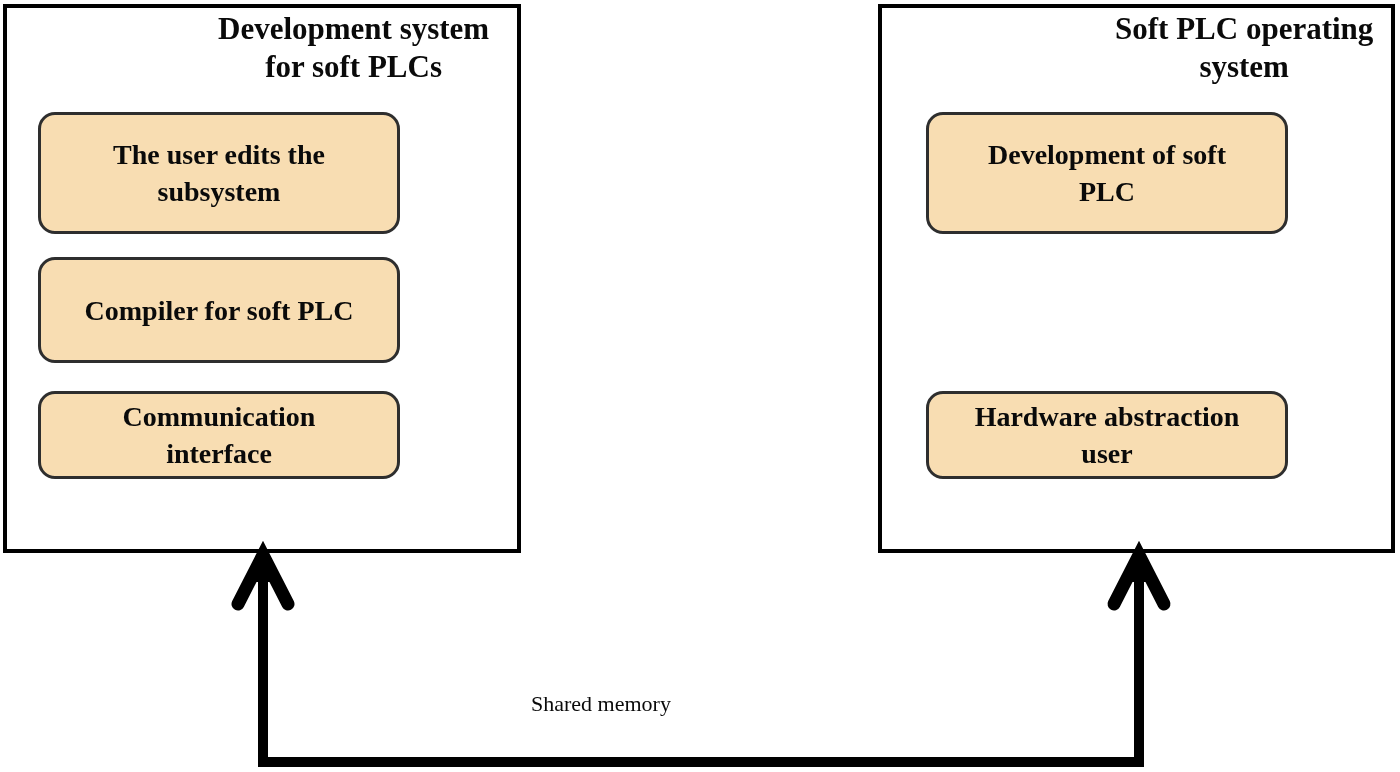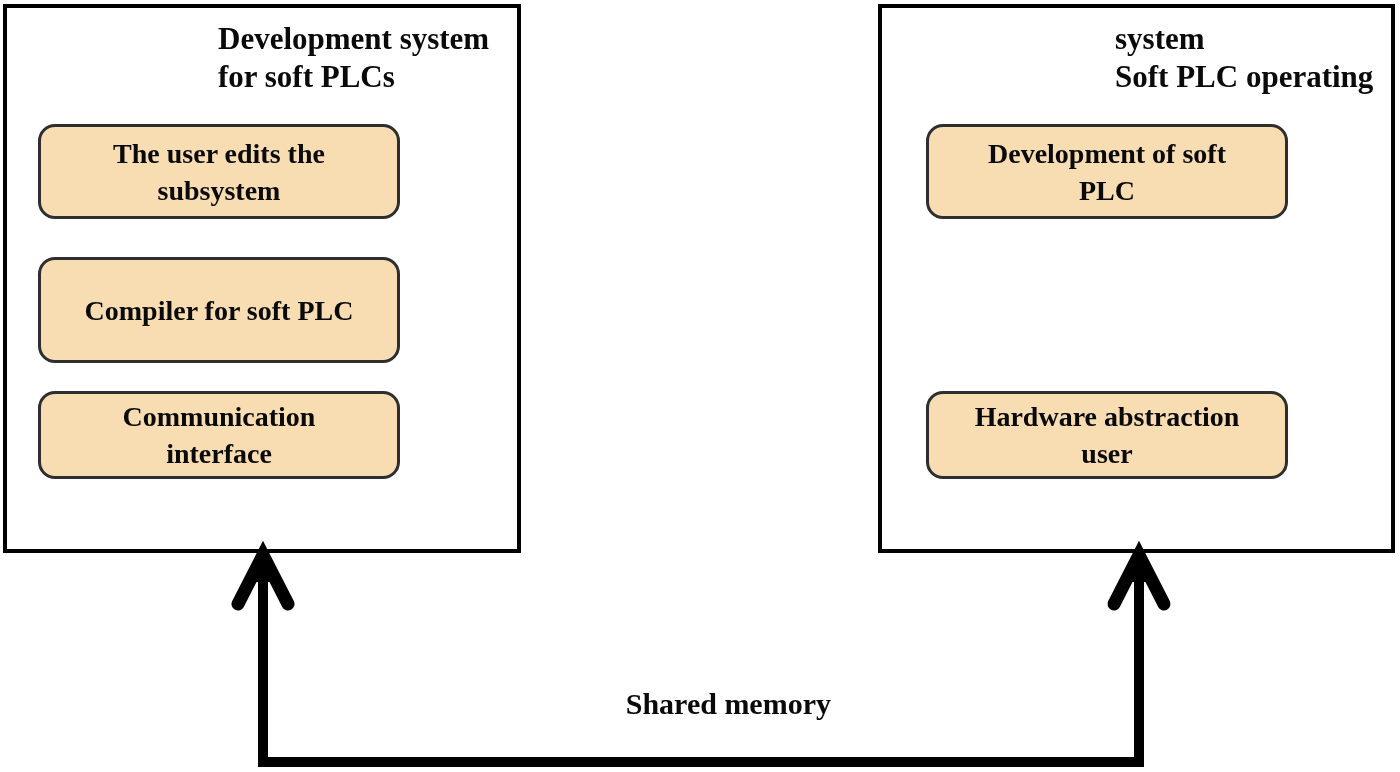--- a/index.html
+++ b/index.html
@@ -27,26 +27,26 @@
     top: 4px;
     height: 549px;
     border: 4px solid var(--panel-border);
     background: var(--bg);
   }
   .panel.left  { left: 3px;   width: 518px; }
   .panel.right { left: 878px; width: 517px; }
 
   .panel-title {
     position: absolute;
-    top: 12px;
+    top: 2px;
     font-size: 31px;
     font-weight: bold;
     line-height: 38px;
     white-space: nowrap;
-    text-align: left;
+    text-align: center;
   }
   .panel.left  .panel-title { left: 211px; }
   .panel.right .panel-title { left: 233px; }
 
   .node {
     position: absolute;
     width: 362px;
     background: var(--node-fill);
     border: 3px solid var(--node-border);
     border-radius: 17px;
@@ -55,40 +55,40 @@
     align-items: center;
     justify-content: center;
     text-align: center;
     font-size: 28px;
     font-weight: bold;
     line-height: 37px;
     padding: 4px 8px;
   }
   .panel.left  .node { left: 31px; }
   .panel.right .node { left: 44px; }
-  .node.pos-1 { top: 116px; height: 95px; }
+  .node.pos-1 { top: 104px; height: 122px; }
   .node.pos-2 { top: 249px; height: 106px; }
   .node.pos-3 { top: 383px; height: 88px; }
 
   .connector-svg {
     position: absolute;
     left: 0; top: 0;
     width: 1400px;
     height: 772px;
     pointer-events: none;
   }
 
   .shared-memory-label {
     position: absolute;
     left: 531px;
     top: 686px;
     width: 300px;
-    text-align: right;
-    font-size: 30px;
-    font-weight: bold;
+    text-align: left;
+    font-size: 22px;
+    font-weight: normal;
     line-height: 36px;
   }
 </style>
 </head>
 <body>
 
 <div class="stage">
 
   <div class="panel left">
     <div class="panel-title">
@@ -104,22 +104,22 @@
       <div></div>
     </div>
     <div class="node pos-3">
       <div>Communication</div>
       <div>interface</div>
     </div>
   </div>
 
   <div class="panel right">
     <div class="panel-title">
+      <div>Soft PLC operating</div>
       <div>system</div>
-      <div>Soft PLC operating</div>
     </div>
     <div class="node pos-1">
       <div>Development of soft</div>
       <div>PLC</div>
     </div>
     <div class="node pos-3">
       <div>Hardware abstraction</div>
       <div>user</div>
     </div>
   </div>

